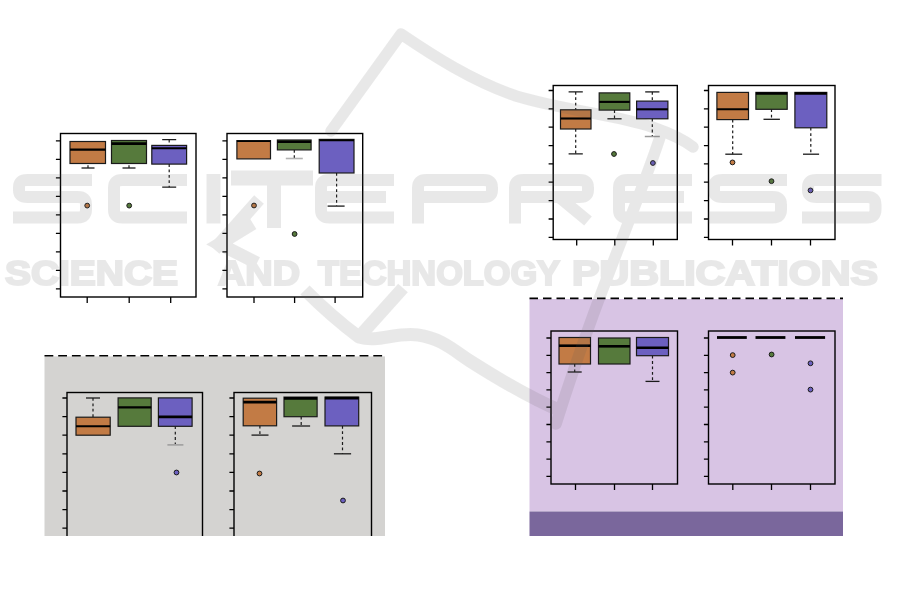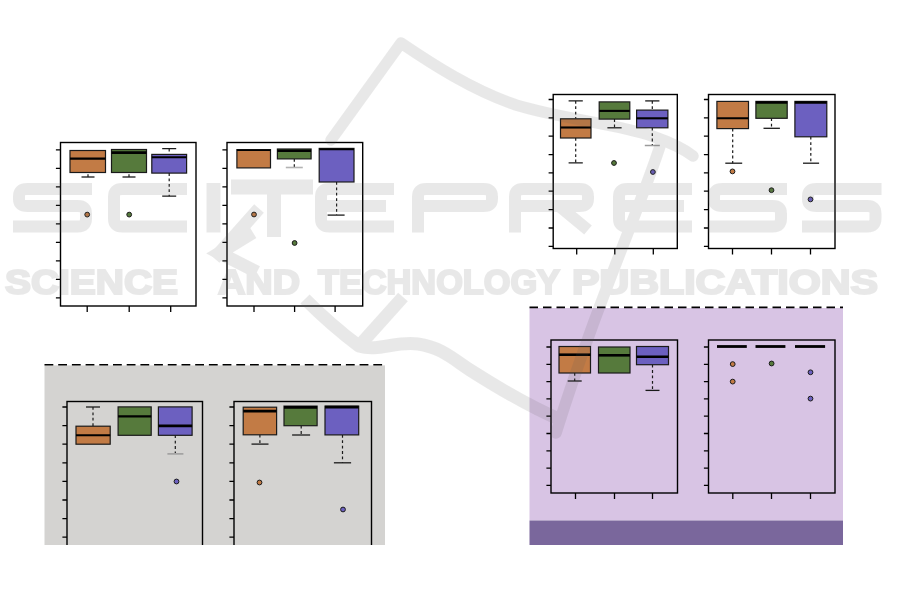--- a/index.html
+++ b/index.html
@@ -1,16 +1,16 @@
 <!DOCTYPE html>
 <html><head>
 <meta charset="utf-8">
 <style>
 html,body{margin:0;padding:0;background:#ffffff;}
-#page{position:relative;width:901px;height:536px;overflow:hidden;font-family:"Liberation Sans",sans-serif;margin-top:9px;}
+#page{position:relative;width:901px;height:536px;overflow:hidden;font-family:"Liberation Sans",sans-serif;}
 svg{display:block;}
 </style>
 </head>
 <body>
 <div id="page">
 <svg width="901" height="616" viewBox="0 0 901 616" xmlns="http://www.w3.org/2000/svg">
 
 <rect x="0" y="0" width="901" height="616" fill="#ffffff"></rect>
 
 <rect x="44.5" y="356.4" width="340.5" height="227.6" fill="#d4d3d1"></rect>

